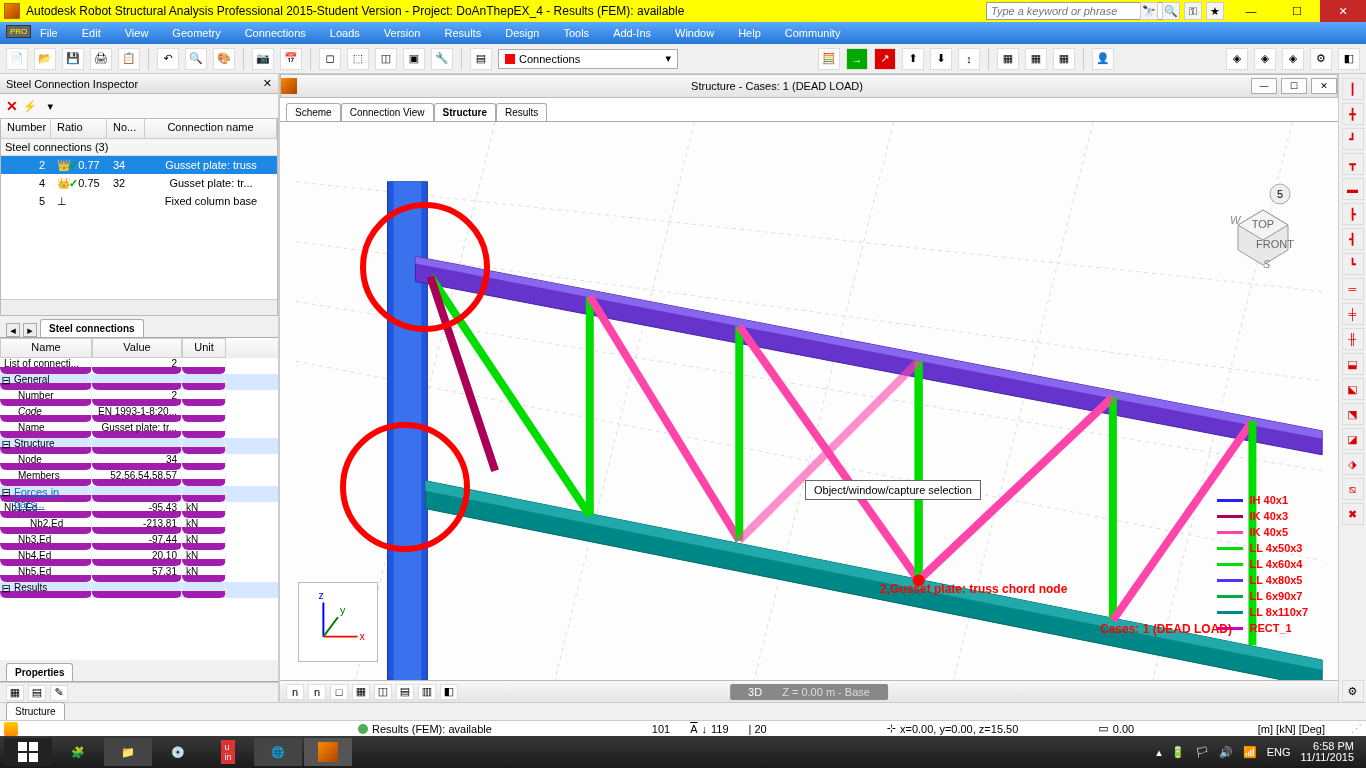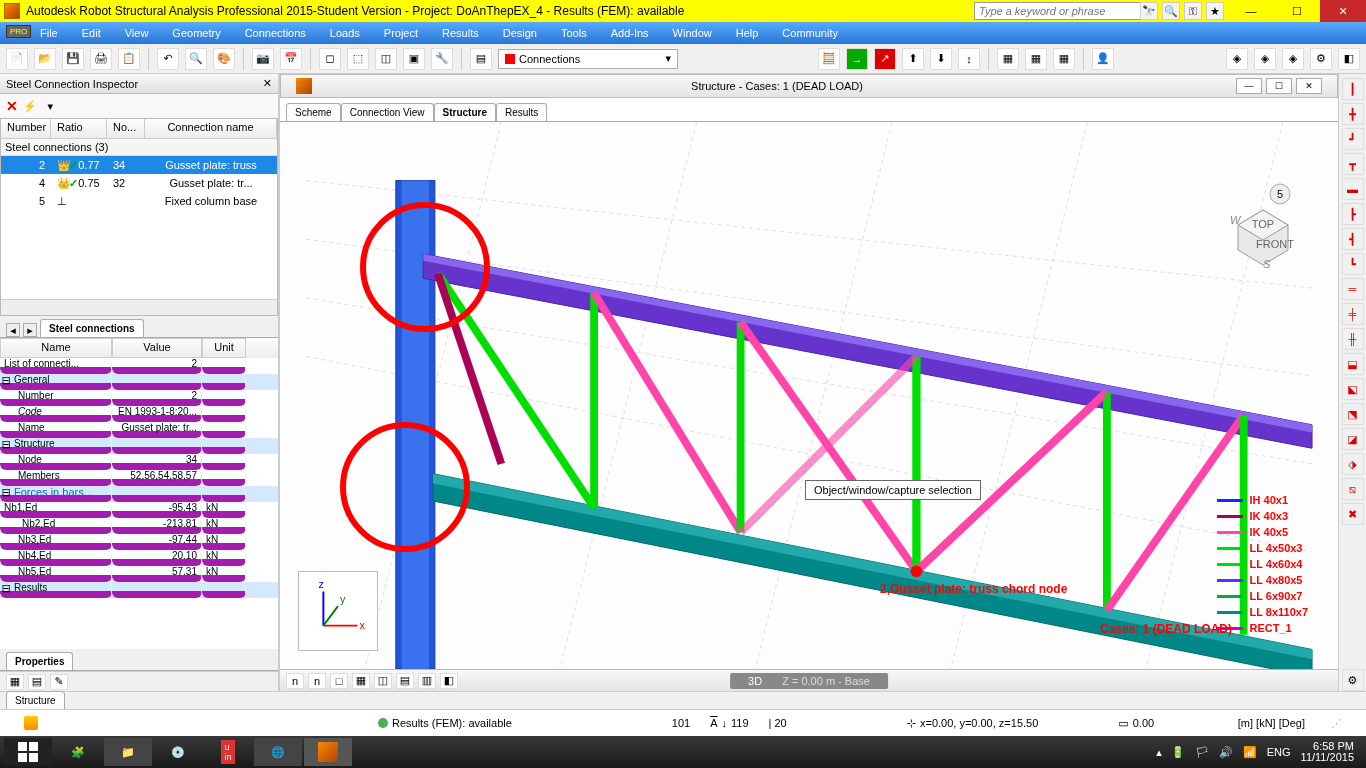--- a/index.html
+++ b/index.html
@@ -1,20 +1,20 @@
 <!DOCTYPE html>
 <html><head>
 <meta charset="utf-8">
 <style>
 * { margin: 0; padding: 0; box-sizing: border-box; font-family: 'Segoe UI', Tahoma, sans-serif; font-size: 11px; }
 body { width: 1366px; height: 768px; overflow: hidden; background: #f0f0f0; display: flex; flex-direction: column; }
 .titlebar { height: 22px; background: #ffff00; display: flex; align-items: center; padding-left: 4px; position: relative; }
 .titlebar-icon { width: 16px; height: 16px; background: linear-gradient(135deg,#ff8800,#aa4400); margin-right: 6px; border: 1px solid #aa6600; }
 .titlebar-text { font-size: 12px; color: #000; }
-.titlebar-search { position: absolute; right: 212px; width: 180px; height: 18px; background: #fff; border: 1px solid #999; padding: 0 4px; color: #888; font-style: italic; }
+.titlebar-search { position: absolute; right: 200px; width: 180px; height: 18px; background: #fff; border: 1px solid #999; padding: 0 4px; color: #888; font-style: italic; }
 .titlebar-icons { position: absolute; right: 120px; display: flex; gap: 4px; }
 .tb-ico { width: 18px; height: 18px; background: #f4f4f4; border: 1px solid #ccc; display: flex; align-items: center; justify-content: center; }
 .winbtns { position: absolute; right: 0; top: 0; display: flex; }
 .winbtn { width: 46px; height: 22px; display: flex; align-items: center; justify-content: center; }
 .winbtn.min { background: #ffff00; }
 .winbtn.max { background: #ffff00; }
 .winbtn.close { background: #c62828; color: #fff; }
 .menubar { height: 22px; background: linear-gradient(#5aa9ff,#2676d5); display: flex; align-items: center; padding-left: 40px; gap: 24px; }
 .menubar-item { color: #fff; cursor: pointer; }
 .menubar-prolabel { position: absolute; left: 6px; top: 25px; background: #666; color: yellow; padding: 1px 3px; font-size: 8px; border: 1px solid #333; }
@@ -39,47 +39,47 @@
 .insp-row > div { padding: 0 6px; }
 .insp-body { height: 160px; overflow: hidden; background: #fff; }
 .scroll-h { height: 16px; background: #eee; border-top: 1px solid #ccc; }
 .tabstrip { height: 22px; display: flex; align-items: flex-end; padding-left: 6px; background: #f0f0f0; border-bottom: 1px solid #aaa; gap: 1px; }
 .tab { padding: 3px 8px; background: #fdfdfd; border: 1px solid #aaa; border-bottom: none; border-radius: 3px 3px 0 0; font-size: 10px; }
 .tab.active { background: #fff; font-weight: bold; }
 .tabnav { width: 14px; height: 14px; background: #eee; border: 1px solid #aaa; margin-right: 2px; display: flex; align-items: center; justify-content: center; }
 .prop-table { flex: 1; background: #fff; overflow: auto; }
 .prop-head { display: flex; background: linear-gradient(#fdfdfd,#ececec); height: 20px; }
 .prop-head > div { border: 1px solid #ccc; padding: 2px; text-align: center; }
-.pc-name { width: 112px; } .pc-val { width: 90px; } .pc-unit { width: 44px; }
+.pc-name { width: 92px; } .pc-val { width: 90px; } .pc-unit { width: 44px; }
 .prop-row { display: flex; height: 16px; }
 .prop-row > div { border-right: 1px solid #eee; border-bottom: 7px solid #a21caf; padding: 0 4px; font-size: 10px; border-radius: 6px; }
 .prop-group { background: #d6e8ff; font-weight: normal; position: relative; }
 .prop-group .collapse { position: absolute; left: 0; width: 12px; text-align: center; }
 .prop-link { color: #1565c0; text-decoration: underline; }
 .right-val { text-align: right; }
 .viewport-area { flex: 1; display: flex; flex-direction: column; position: relative; }
-.view-titlebar { height: 24px; background: linear-gradient(#f8f8f8,#e4e4e4); border: 1px solid #bbb; display: flex; align-items: center; padding: 0 15px; }
+.view-titlebar { height: 24px; background: linear-gradient(#f8f8f8,#e4e4e4); border: 1px solid #bbb; display: flex; align-items: center; padding: 0 0; }
 .view-titlebar .vicon { width: 16px; height: 16px; background: linear-gradient(135deg,#ff8800,#aa4400); margin-right: 6px; }
 .view-title { flex: 1; text-align: center; }
 .view-winbtns { display: flex; gap: 4px; }
 .view-winbtn { width: 26px; height: 16px; background: #fdfdfd; border: 1px solid #aaa; display: flex; align-items: center; justify-content: center; font-size: 9px; }
 .view-tabs { height: 24px; display: flex; align-items: flex-end; padding-left: 6px; gap: 0; border-bottom: 1px solid #aaa; background: #fff; }
 .canvas { flex: 1; position: relative; background: #fdfdfd; overflow: hidden; }
 .canvas svg { width: 100%; height: 100%; }
 .tooltip { position: absolute; left: 525px; top: 358px; background: #fff; border: 1px solid #666; padding: 3px 8px; font-size: 11px; }
 .nav-cube { position: absolute; right: 30px; top: 60px; width: 90px; height: 90px; }
 .legend { position: absolute; right: 30px; top: 370px; color: #ff0000; font-size: 12px; font-weight: bold; }
 .legend-row { display: flex; align-items: center; gap: 6px; height: 16px; }
 .legend-swatch { width: 26px; height: 3px; }
 .anno-label { position: absolute; color: #ff0000; font-weight: bold; font-size: 12px; }
 .axis-triad { position: absolute; left: 18px; bottom: 18px; width: 80px; height: 80px; background: #fff; border: 1px solid #bbb; }
 .viewbar { height: 22px; background: linear-gradient(#f8f8f8,#e4e4e4); border-top: 1px solid #bbb; display: flex; align-items: center; padding: 0 6px; gap: 4px; }
 .viewbar-info { position: absolute; left: 50%; transform: translateX(-50%); background: #888; color: #fff; padding: 2px 18px; border-radius: 2px; display: flex; gap: 20px; }
 .statusbar-upper { height: 18px; background: #f0f0f0; border-top: 1px solid #ccc; display: flex; align-items: center; padding: 0 6px; }
-.statusbar { height: 27px; background: #fff; border-top: 1px solid #ccc; display: flex; align-items: center; padding: 0 24px; gap: 20px; }
+.statusbar { height: 16px; background: #fff; border-top: 1px solid #ccc; display: flex; align-items: center; padding: 0 4px; gap: 20px; }
 .status-led { width: 10px; height: 10px; background: #4caf50; border-radius: 50%; }
 .status-seg { display: flex; align-items: center; gap: 4px; }
 .right-toolbar { width: 28px; background: #f0f0f0; border-left: 1px solid #ccc; display: flex; flex-direction: column; align-items: center; padding-top: 4px; gap: 3px; }
 .rtb { width: 22px; height: 22px; border: 1px solid #ddd; display: flex; align-items: center; justify-content: center; }
 .taskbar { height: 32px; background: linear-gradient(#383838,#1a1a1a); display: flex; align-items: center; padding: 0 4px; gap: 2px; }
 .tb-item { width: 48px; height: 28px; display: flex; align-items: center; justify-content: center; }
 .tb-start { background: #222; }
 .tb-tray { margin-left: auto; color: #fff; display: flex; align-items: center; gap: 10px; padding-right: 8px; }
 .tb-time { text-align: right; font-size: 10px; line-height: 11px; }
 .red-circle { position: absolute; border: 6px solid #ff0000; border-radius: 50%; }
@@ -108,21 +108,21 @@
   </div>
 </div>
 
 <div class="menubar">
   <span class="menubar-item">File</span>
   <span class="menubar-item">Edit</span>
   <span class="menubar-item">View</span>
   <span class="menubar-item">Geometry</span>
   <span class="menubar-item">Connections</span>
   <span class="menubar-item">Loads</span>
-  <span class="menubar-item">Project</span>
+  <span class="menubar-item">Version</span>
   <span class="menubar-item">Results</span>
   <span class="menubar-item">Design</span>
   <span class="menubar-item">Tools</span>
   <span class="menubar-item">Add-Ins</span>
   <span class="menubar-item">Window</span>
   <span class="menubar-item">Help</span>
   <span class="menubar-item">Community</span>
 </div>
 <div class="menubar-prolabel">PRO</div>
 
@@ -272,21 +272,21 @@
             <div class="pc-name" style="padding-left: 14px;"><span class="collapse">⊟</span><span class="prop-link">Forces in bars...</span></div>
             <div class="pc-val right-val"></div>
             <div class="pc-unit"></div>
           </div>
           <div class="prop-row">
             <div class="pc-name" style="">Nb1,Ed</div>
             <div class="pc-val right-val">-95.43</div>
             <div class="pc-unit">kN</div>
           </div>
           <div class="prop-row">
-            <div class="pc-name" style="padding-left: 22px;">Nb2,Ed</div>
+            <div class="pc-name" style="padding-left: 30px;">Nb2,Ed</div>
             <div class="pc-val right-val">-213.81</div>
             <div class="pc-unit">kN</div>
           </div>
           <div class="prop-row">
             <div class="pc-name" style="padding-left: 18px;">Nb3,Ed</div>
             <div class="pc-val right-val">-97.44</div>
             <div class="pc-unit">kN</div>
           </div>
           <div class="prop-row">
             <div class="pc-name" style="padding-left: 18px;">Nb4,Ed</div>

